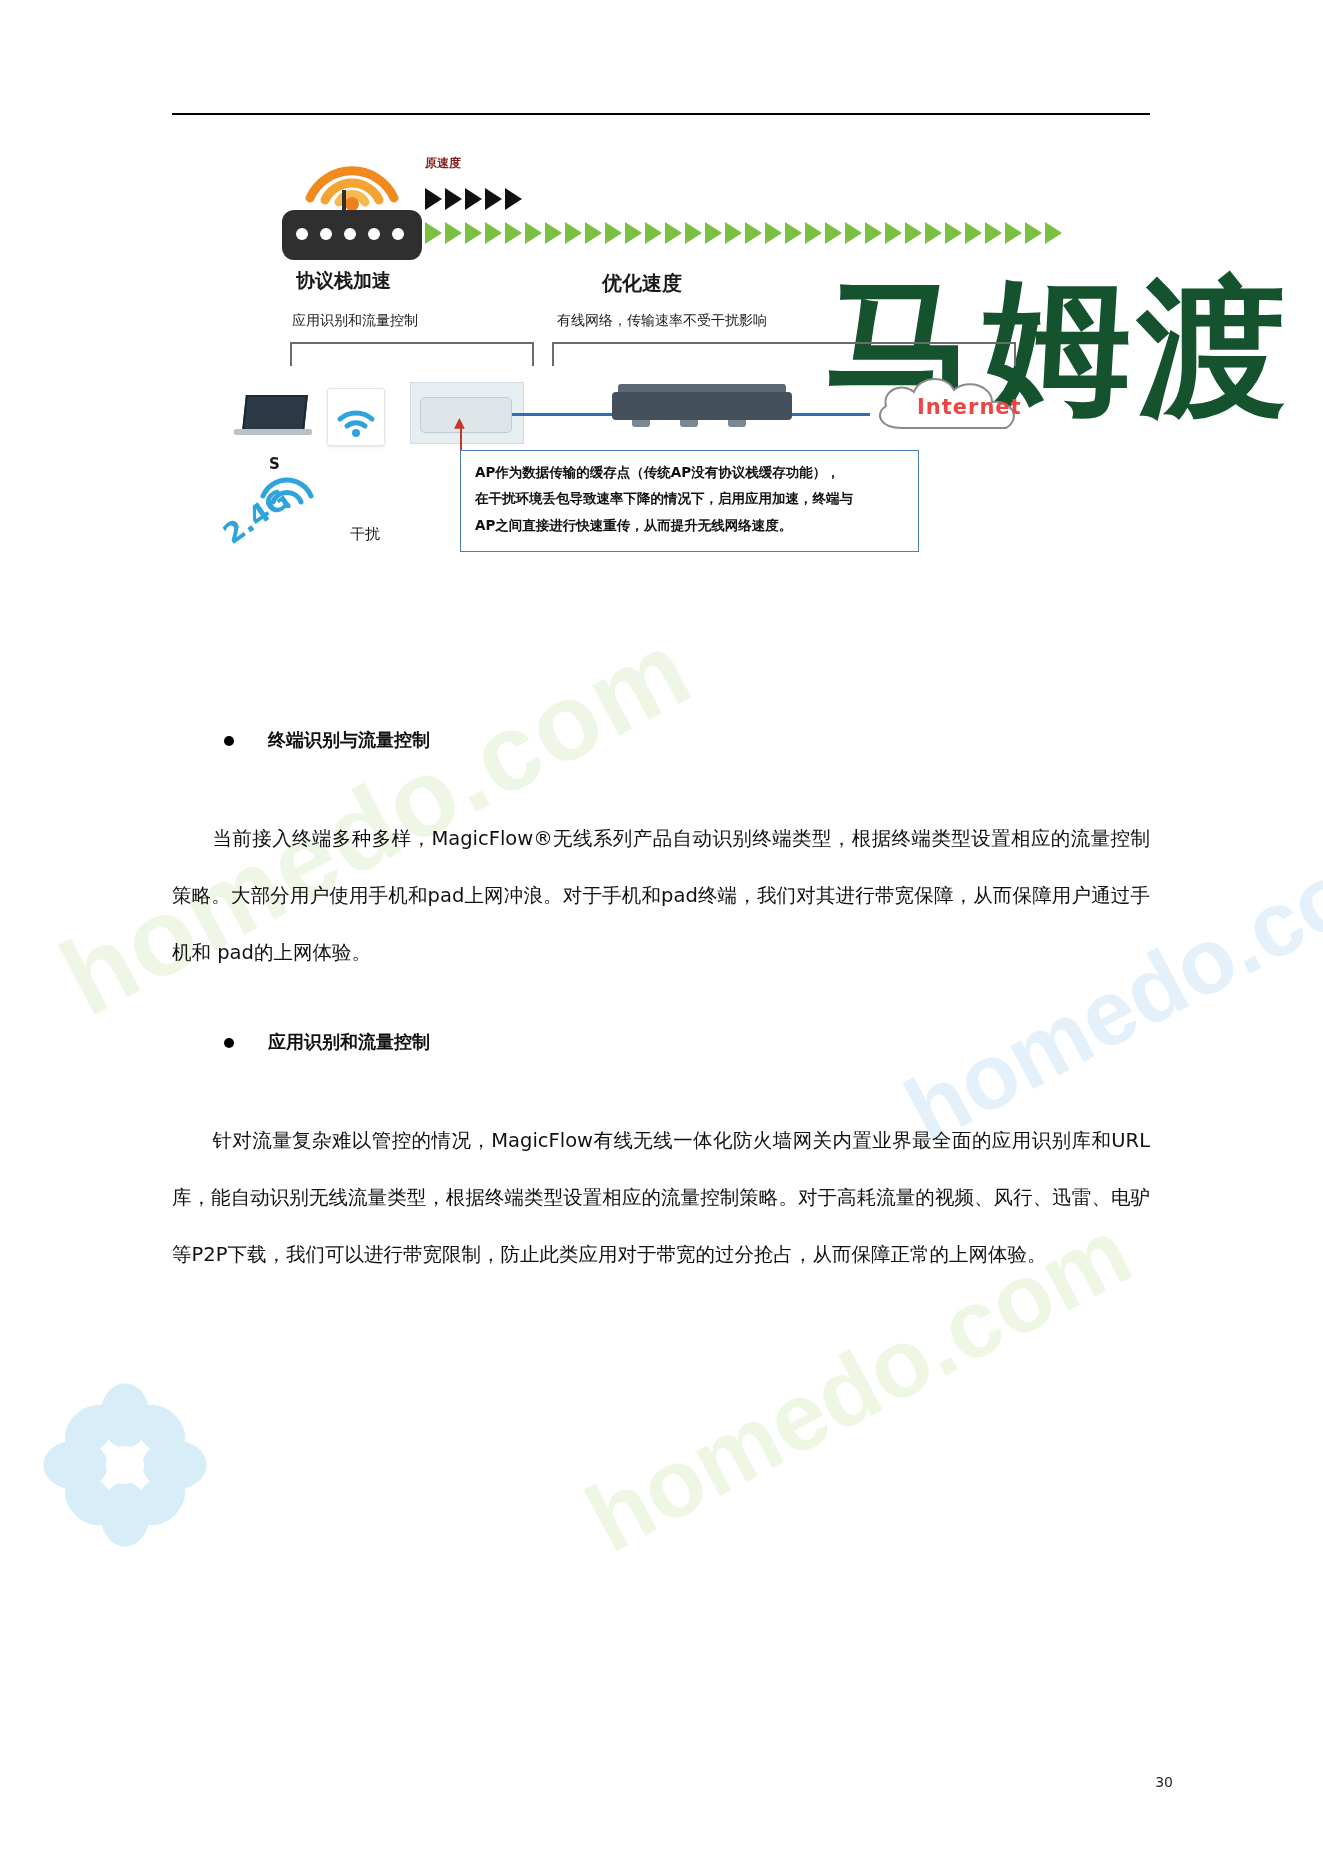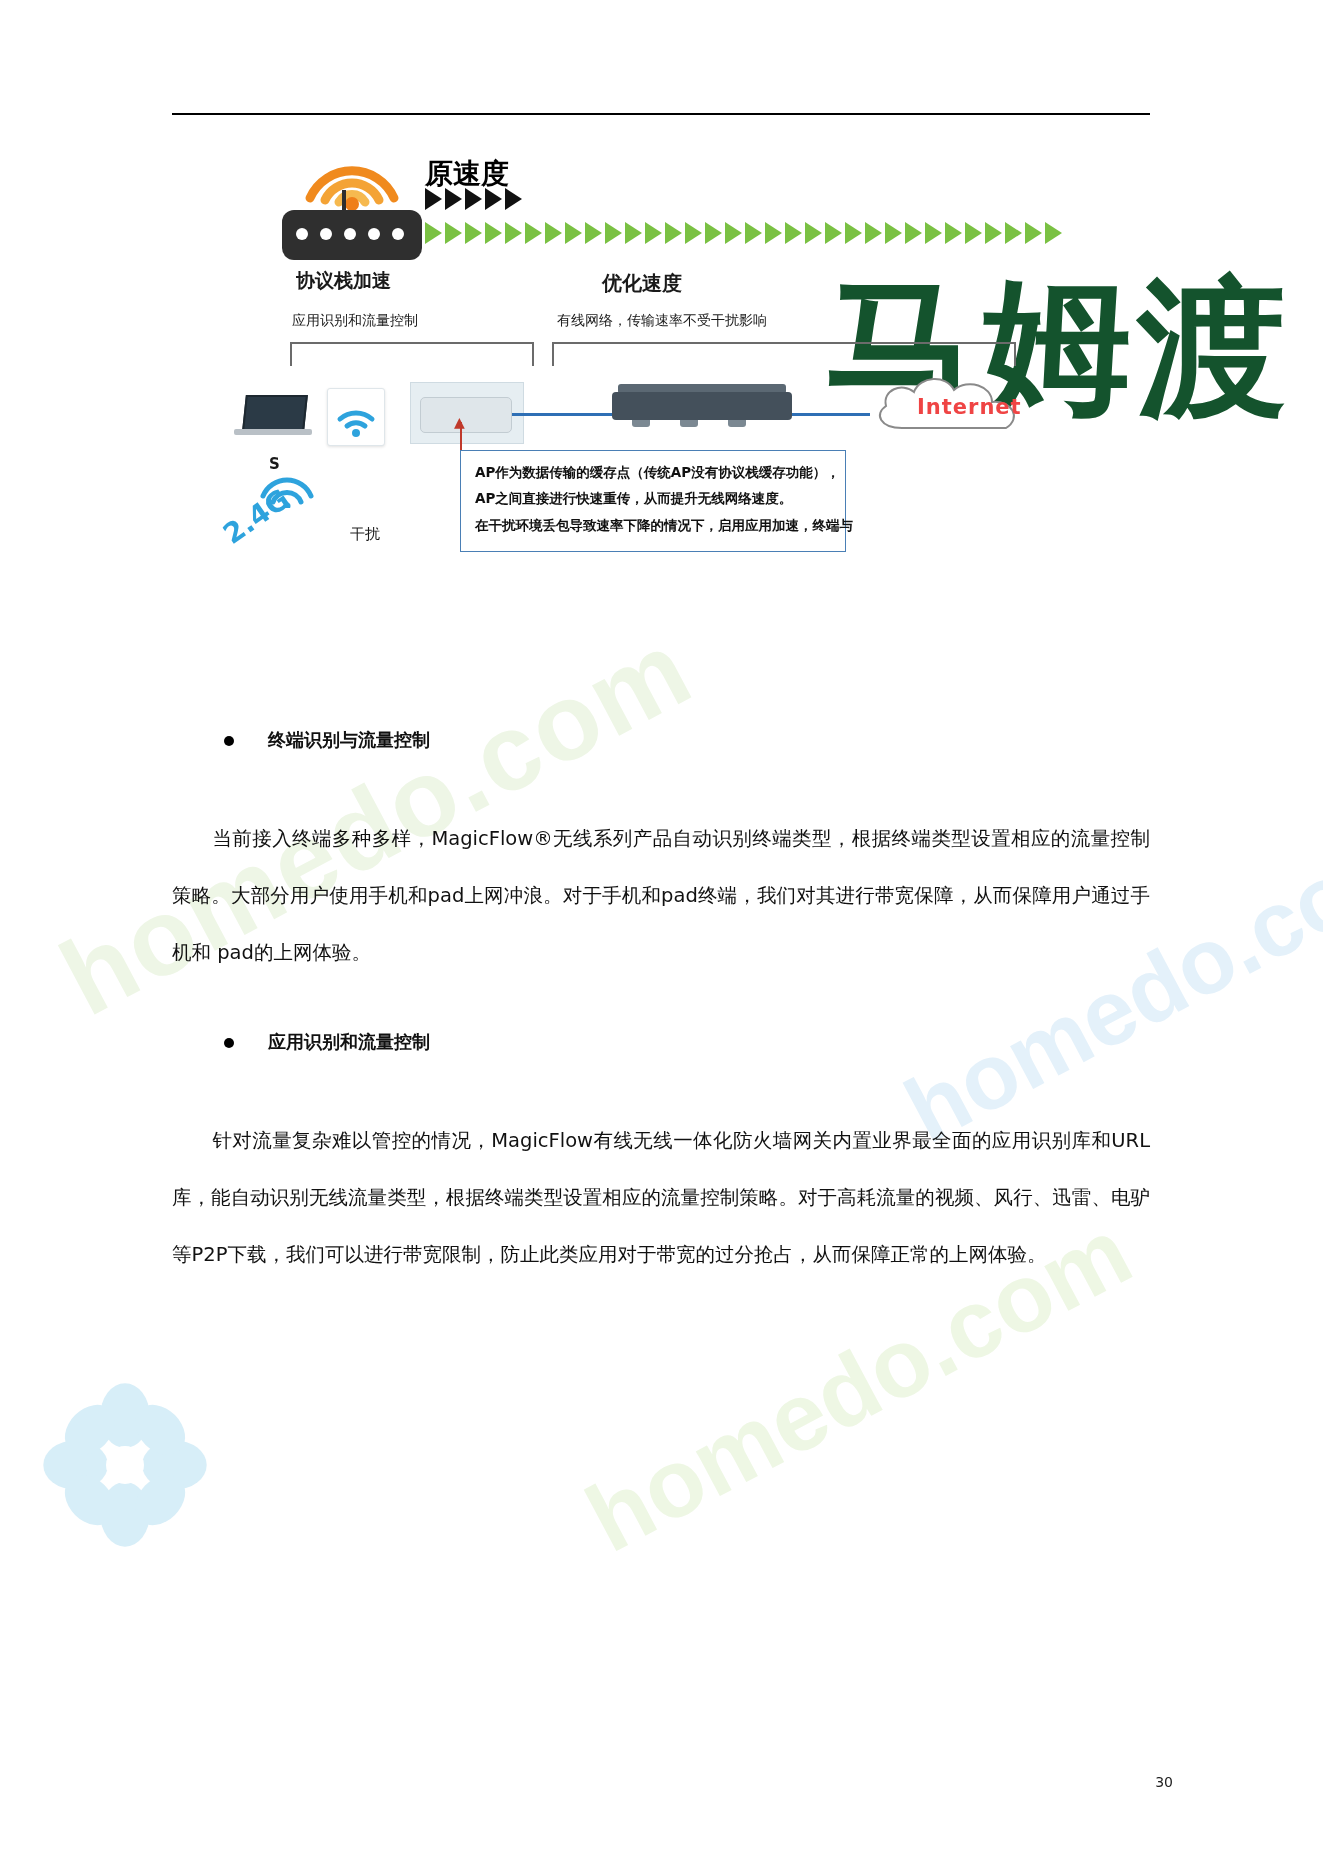--- a/index.html
+++ b/index.html
@@ -122,23 +122,23 @@
     left: 120px;
     top: -10px;
     width: 120px;
     height: 70px;
   }
 
   .label-orig {
     position: absolute;
     left: 253px;
     top: 5px;
-    font-size: 28px;
-    font-weight: bold;
-    color: #000000;
+    font-size: 12px;
+    font-weight: bold;
+    color: #7f1d1d;
     font-family: "DejaVu Sans", sans-serif;
     text-align: right;
   }
   .label-proto {
     position: absolute;
     left: 92px;
     top: 118px;
     font-size: 19px;
     font-weight: bold;
     color: #1a1a1a;
@@ -336,21 +336,21 @@
     top: 318px;
     width: 60px;
     height: 40px;
   }
 
   
   .note-box {
     position: absolute;
     left: 288px;
     top: 300px;
-    width: 386px;
+    width: 459px;
     height: 102px;
     border: 1px solid #4a7fb5;
     background: #fff;
     padding: 8px 14px;
     box-sizing: border-box;
   }
   .note-line {
     font-size: 13.5px;
     line-height: 1.95;
     color: #111;
@@ -555,22 +555,22 @@
       <circle cx="30" cy="38" r="3.5" fill="#2ea3dd"></circle>
     </svg>
     <div class="g24-label">2.4G</div>
     <div class="s-label">S</div>
     <div class="jam-label">干扰</div>
 
     <div class="note-caret">▲</div>
     <div class="note-pointer"></div>
     <div class="note-box">
       <div class="note-line">AP作为数据传输的缓存点（传统AP没有协议栈缓存功能），</div>
+      <div class="note-line">在干扰环境丢包导致速率下降的情况下，启用应用加速，终端与</div>
       <div class="note-line">AP之间直接进行快速重传，从而提升无线网络速度。</div>
-      <div class="note-line">在干扰环境丢包导致速率下降的情况下，启用应用加速，终端与</div>
     </div>
   </div>
 
   <div class="bullet-dot" style="top:736px;"></div>
   <div class="bullet-head bullet-label" style="top:728px;">终端识别与流量控制</div>
   <div class="para" style="top:810px;"><span class="indent"></span><span>当前接入终端多种多样，MagicFlow®无线系列产品自动识别终端类型，根据终端类型设置相应的流量控制策略。大部分用户使用手机和pad上网冲浪。对于手机和pad终端，我们对其进行带宽保障，从而保障用户通过手机和 pad的上网体验。</span></div>
 
   <div class="bullet-dot" style="top:1038px;"></div>
   <div class="bullet-head bullet-label" style="top:1030px;">应用识别和流量控制</div>
   <div class="para" style="top:1112px;"><span class="indent"></span><span>针对流量复杂难以管控的情况，MagicFlow有线无线一体化防火墙网关内置业界最全面的应用识别库和URL库，能自动识别无线流量类型，根据终端类型设置相应的流量控制策略。对于高耗流量的视频、风行、迅雷、电驴等P2P下载，我们可以进行带宽限制，防止此类应用对于带宽的过分抢占，从而保障正常的上网体验。</span></div>

